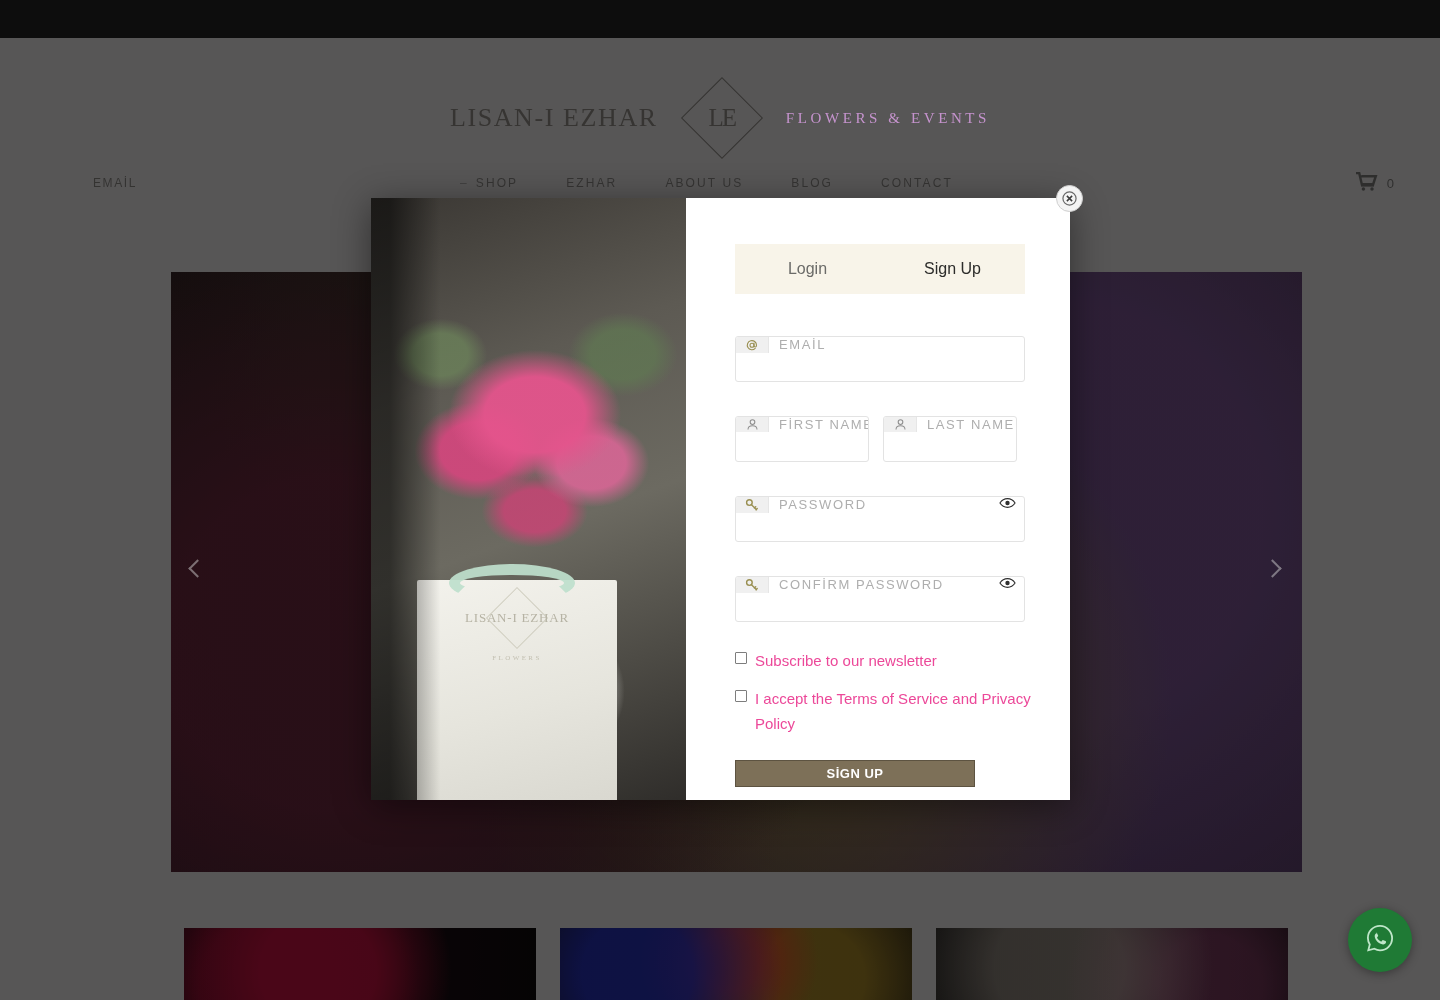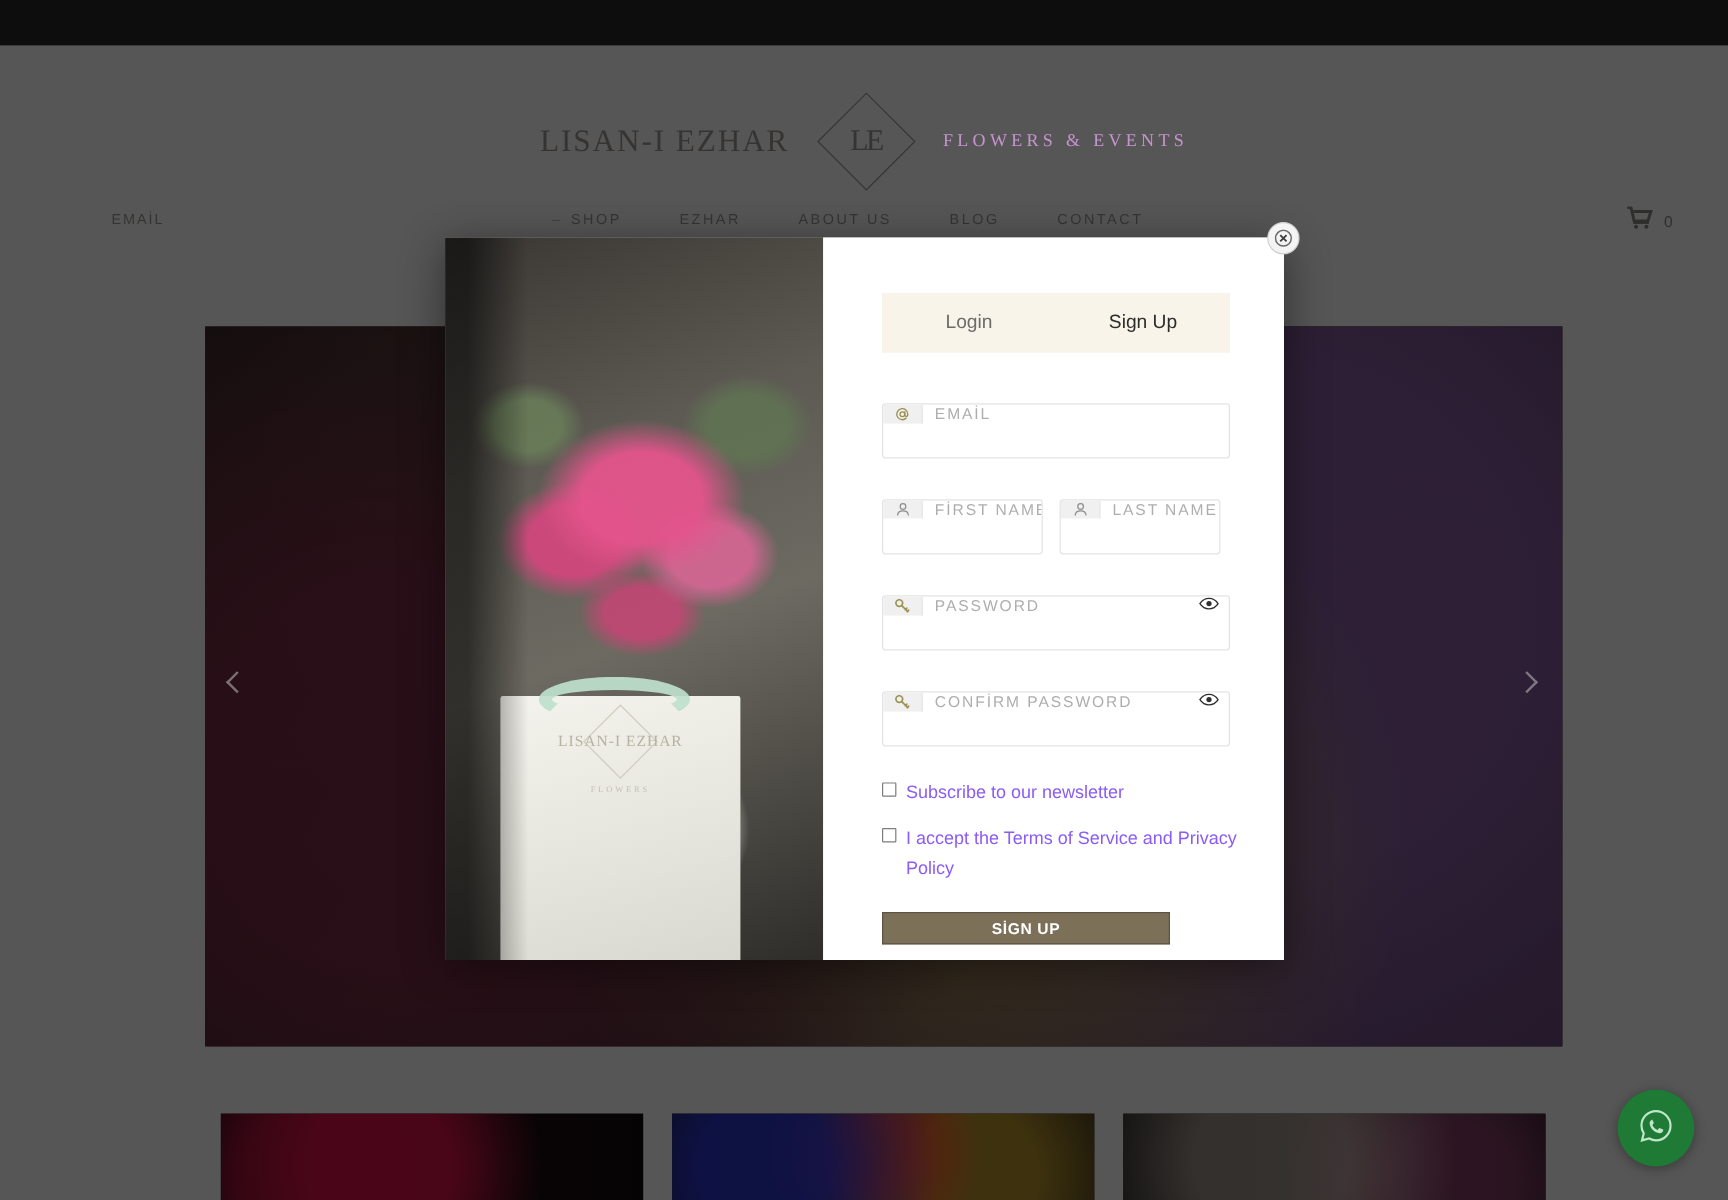--- a/index.html
+++ b/index.html
@@ -392,21 +392,21 @@
     flex: 0 0 12px;
     width: 12px; height: 12px;
     margin-top: 4px;
     border: 1px solid #7d7d7d;
     background: #fff;
     border-radius: 1px;
   }
   #checks .chk .lbl {
     font-size: 15px;
     line-height: 1.7;
-    color: #8b5cf6;
+    color: #ec4899;
   }
 
   #signup-btn {
     position: absolute;
     left: 49px; top: 562px;
     width: 240px; height: 27px;
     background: #7d7058;
     border: 1px solid #5d5341;
     color: #fff;
     font-size: 13px;

